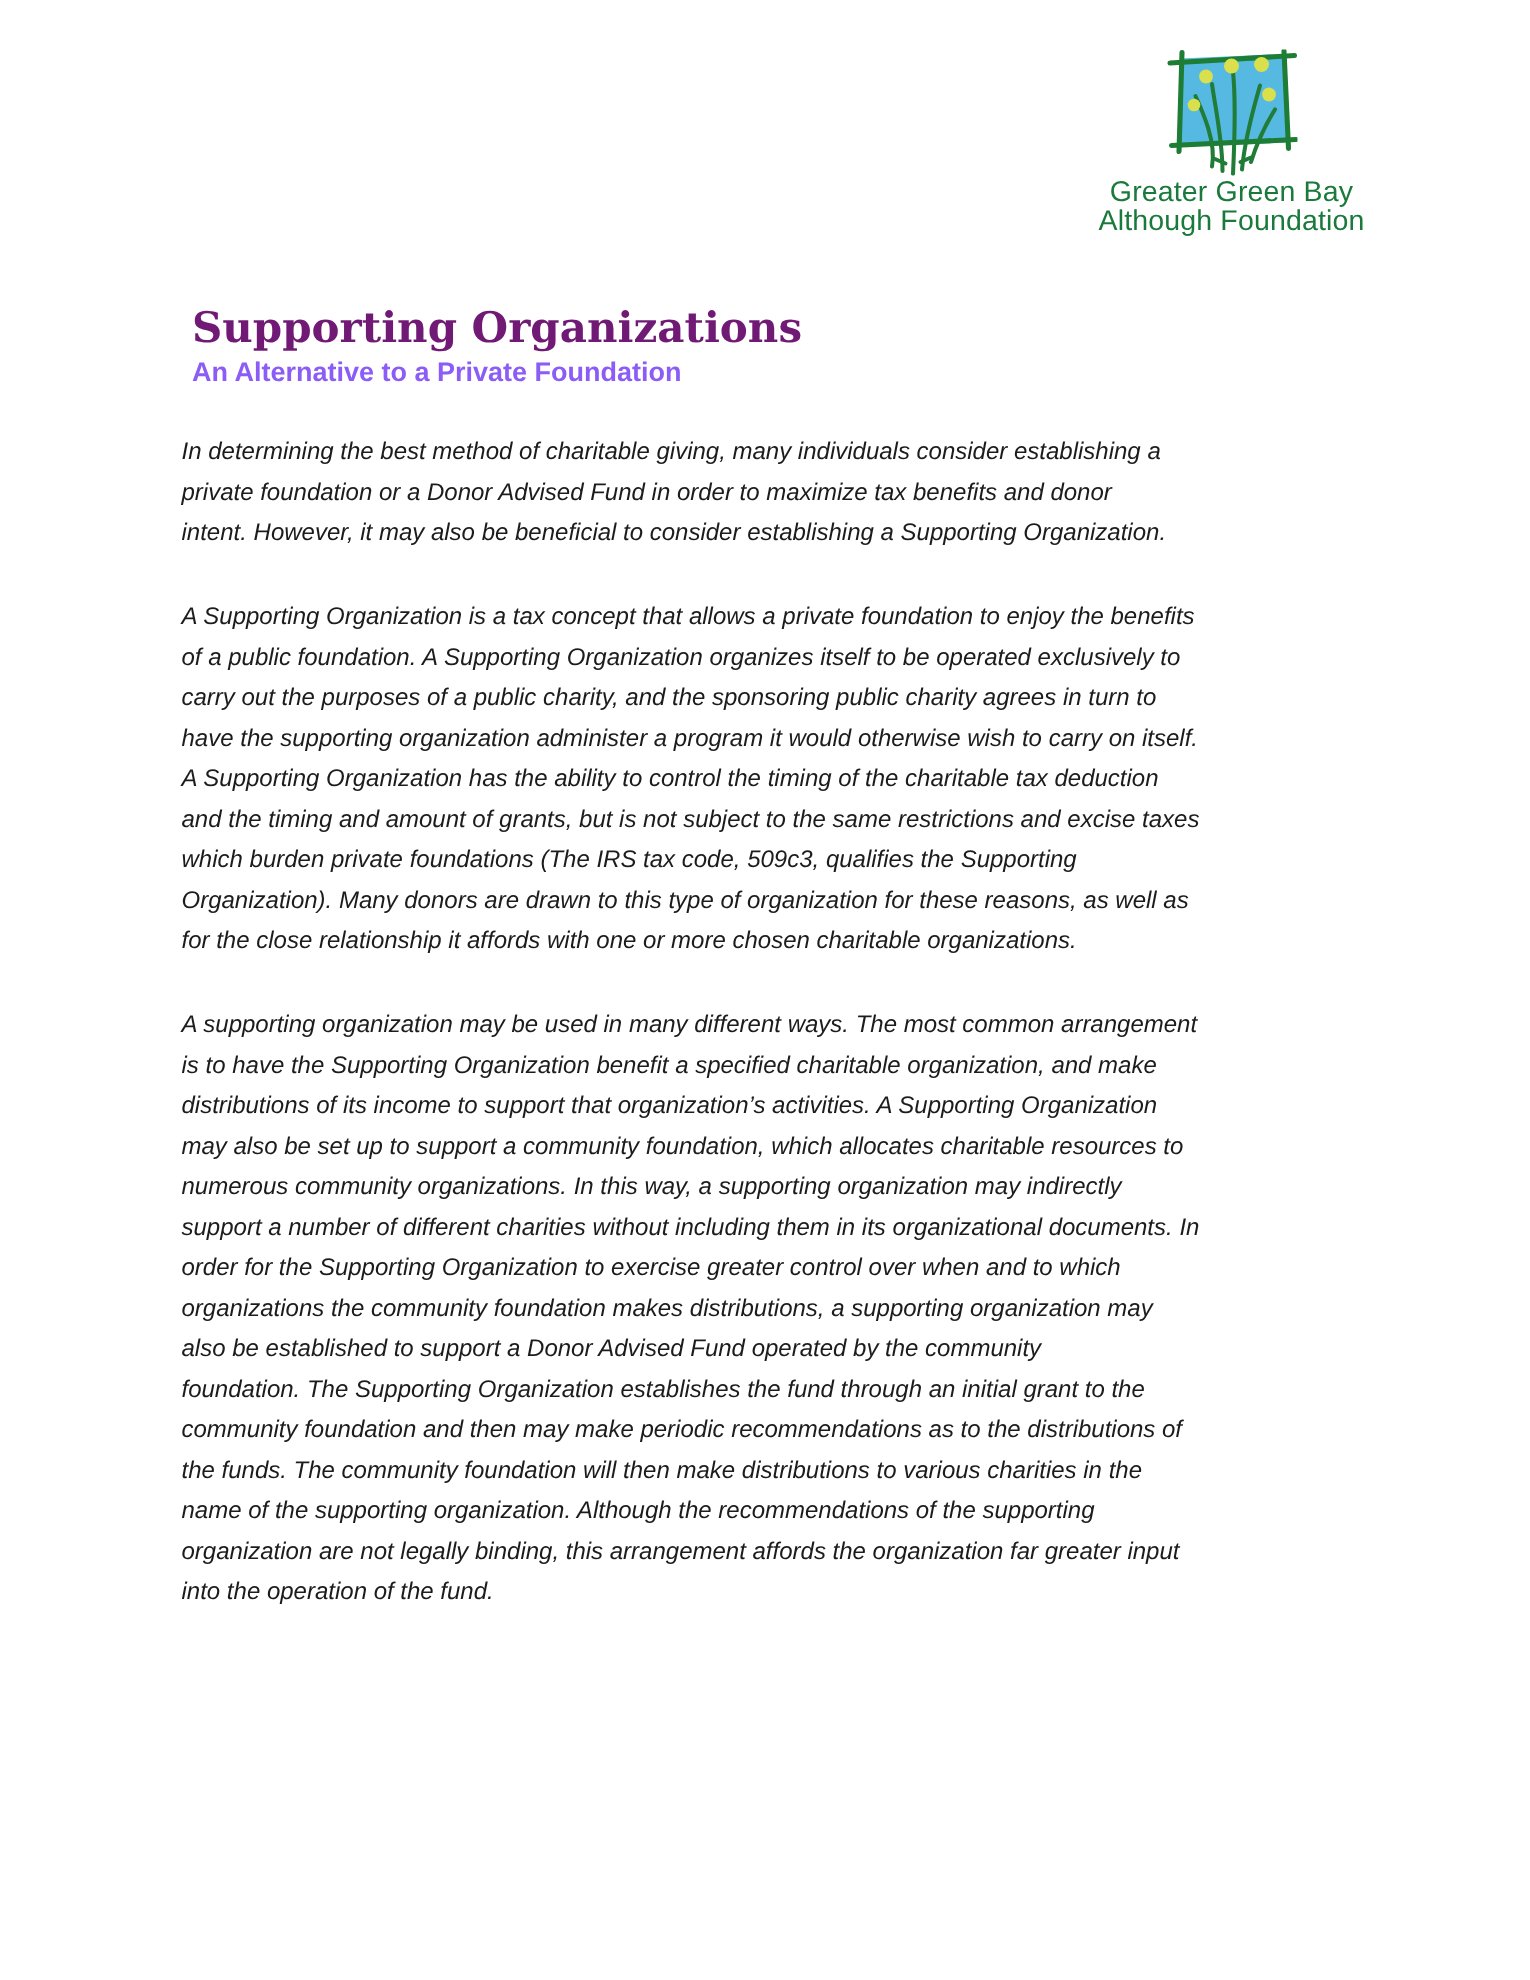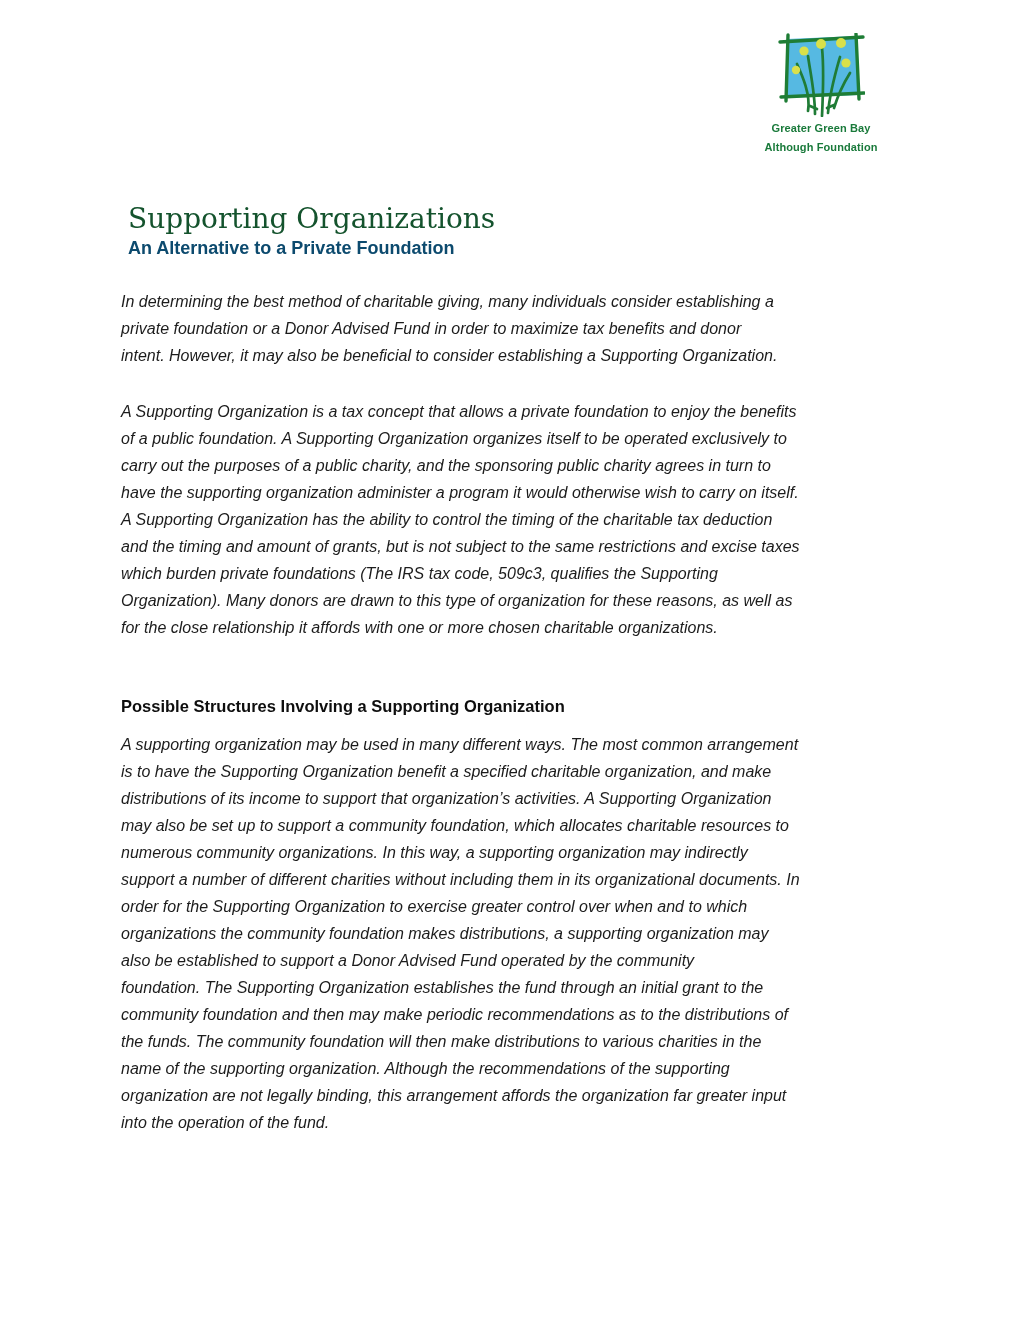--- a/index.html
+++ b/index.html
@@ -19,47 +19,47 @@
     top: 33px;
     left: 716px;
     width: 210px;
     text-align: center;
   }
   .logo-block svg {
     display: block;
     margin: 0 auto 2px auto;
   }
   .logo-name {
-    font-weight: bold;
-    font-size: 11px;
+    font-weight: normal;
+    font-size: 19px;
     line-height: 19px;
     color: #1a7a3b;
     letter-spacing: 0.1px;
   }
 
   
   .content {
     position: absolute;
     left: 121px;
     top: 202px;
     width: 790px;
   }
   .doc-title {
     font-family: "DejaVu Serif", serif;
-    font-weight: normal;
+    font-weight: bold;
     font-size: 28px;
     line-height: 34px;
-    color: #14532d;
+    color: #701a75;
     margin: 0 0 2px 7px;
   }
   .doc-subtitle {
     font-weight: bold;
     font-size: 18px;
     line-height: 21px;
-    color: #0c4a6e;
+    color: #8b5cf6;
     margin: 0 0 29px 7px;
   }
   .para {
     font-size: 16px;
     line-height: 27px;
     color: #1c1c1c;
     margin: 0 0 29px 0;
     white-space: pre-line;
     font-style: italic;
   }
@@ -119,21 +119,20 @@
   <p class="para">A Supporting Organization is a tax concept that allows a private foundation to enjoy the benefits
 of a public foundation. A Supporting Organization organizes itself to be operated exclusively to
 carry out the purposes of a public charity, and the sponsoring public charity agrees in turn to
 have the supporting organization administer a program it would otherwise wish to carry on itself.
 A Supporting Organization has the ability to control the timing of the charitable tax deduction
 and the timing and amount of grants, but is not subject to the same restrictions and excise taxes
 which burden private foundations (The IRS tax code, 509c3, qualifies the Supporting
 Organization). Many donors are drawn to this type of organization for these reasons, as well as
 for the close relationship it affords with one or more chosen charitable organizations.</p>
 
-  <h2 class="section-heading">Possible Structures Involving a Supporting Organization</h2>
 
   <p class="para">A supporting organization may be used in many different ways. The most common arrangement
 is to have the Supporting Organization benefit a specified charitable organization, and make
 distributions of its income to support that organization’s activities. A Supporting Organization
 may also be set up to support a community foundation, which allocates charitable resources to
 numerous community organizations. In this way, a supporting organization may indirectly
 support a number of different charities without including them in its organizational documents. In
 order for the Supporting Organization to exercise greater control over when and to which
 organizations the community foundation makes distributions, a supporting organization may
 also be established to support a Donor Advised Fund operated by the community

